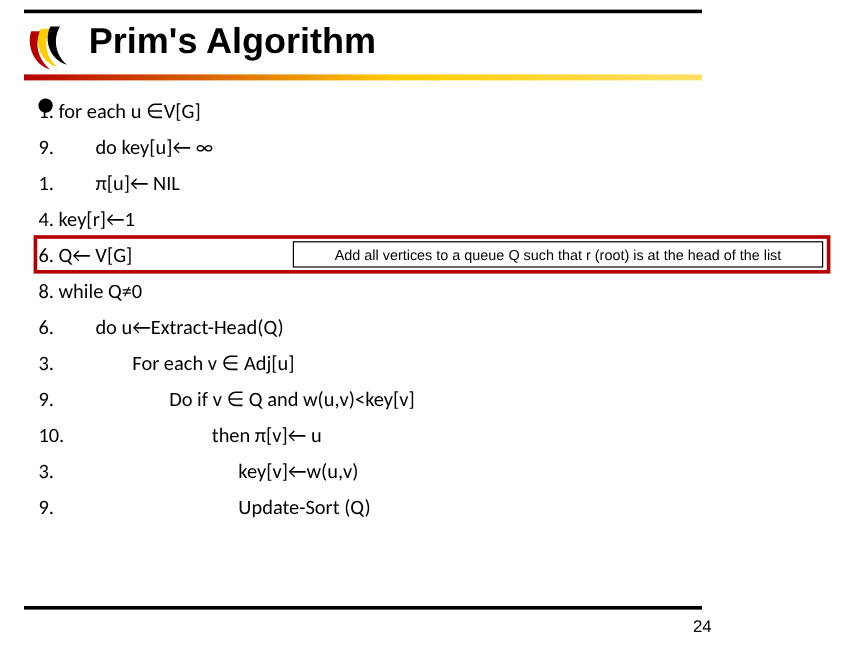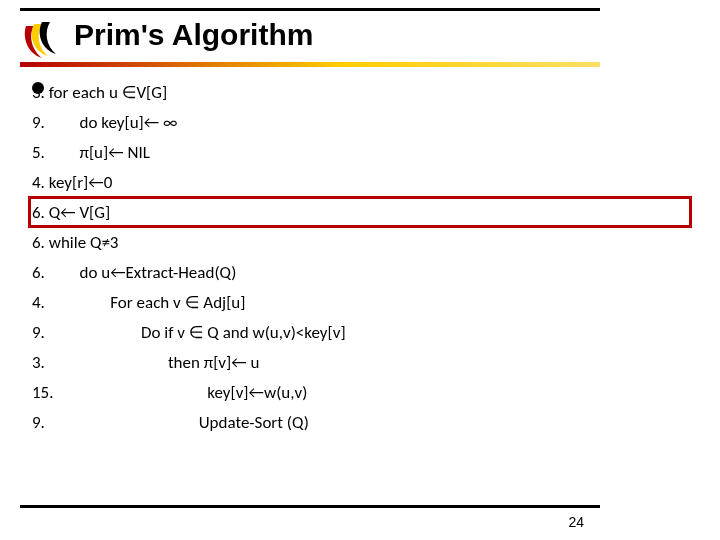--- a/index.html
+++ b/index.html
@@ -10,21 +10,20 @@
     background: #fff;
     font-family: Arial, Helvetica, sans-serif;
     color: #000;
     position: relative;
     overflow: hidden;
   }
   .slide {
     position: relative;
     width: 605px;
     height: 540px;
-    padding-left: 15px;
   }
   .top-rule {
     position: absolute;
     left: 20px;
     right: 20px;
     top: 8px;
     height: 3px;
     background: #000;
   }
   .logo {
@@ -92,21 +91,21 @@
   .bottom-rule {
     position: absolute;
     left: 20px;
     right: 20px;
     bottom: 32px;
     height: 3px;
     background: #000;
   }
   .page-num {
     position: absolute;
-    right: 36px;
+    right: 12px;
     bottom: 10px;
     font-size: 14px;
   }
 </style>
 </head>
 <body>
 
 <div class="slide">
 
   <div class="top-rule"></div>
@@ -118,33 +117,34 @@
       <path d="M22 4 C 16 16, 22 32, 36 36 C 26 28, 24 14, 30 4 Z" fill="#000"></path>
     </svg>
   </div>
 
   <div class="title">Prim's Algorithm</div>
 
   <div class="gradient-rule"></div>
 
   <div class="bullet"></div>
 
-  <div class="code"><span>3. for each u ∈V[G]</span>
+  <div class="code"><span>1. for each u ∈V[G]</span>
 <span>9.         do key[u]← ∞</span>
-<span>5.         π[u]← NIL</span>
-<span>4. key[r]←0</span>
+<span>1.         π[u]← NIL</span>
+<span>4. key[r]←1</span>
 <span>6. Q← V[G]</span>
-<span>6. while Q≠3</span>
+<span>8. while Q≠0</span>
 <span>6.         do u←Extract-Head(Q)</span>
-<span>4.                 For each v ∈ Adj[u]</span>
+<span>3.                 For each v ∈ Adj[u]</span>
 <span>9.                         Do if v ∈ Q and w(u,v)&lt;key[v]</span>
-<span>3.                                then π[v]← u</span>
-<span>15.                                        key[v]←w(u,v)</span>
+<span>10.                                then π[v]← u</span>
+<span>3.                                        key[v]←w(u,v)</span>
 <span>9.                                        Update-Sort (Q)</span></div>
 
   <div class="highlight-box"></div>
 
+  <div class="callout">Add all vertices to a queue Q such that r (root) is at the head of the list</div>
 
   <div class="bottom-rule"></div>
 
   <div class="page-num">24</div>
 
 </div>
 
 </body></html>

